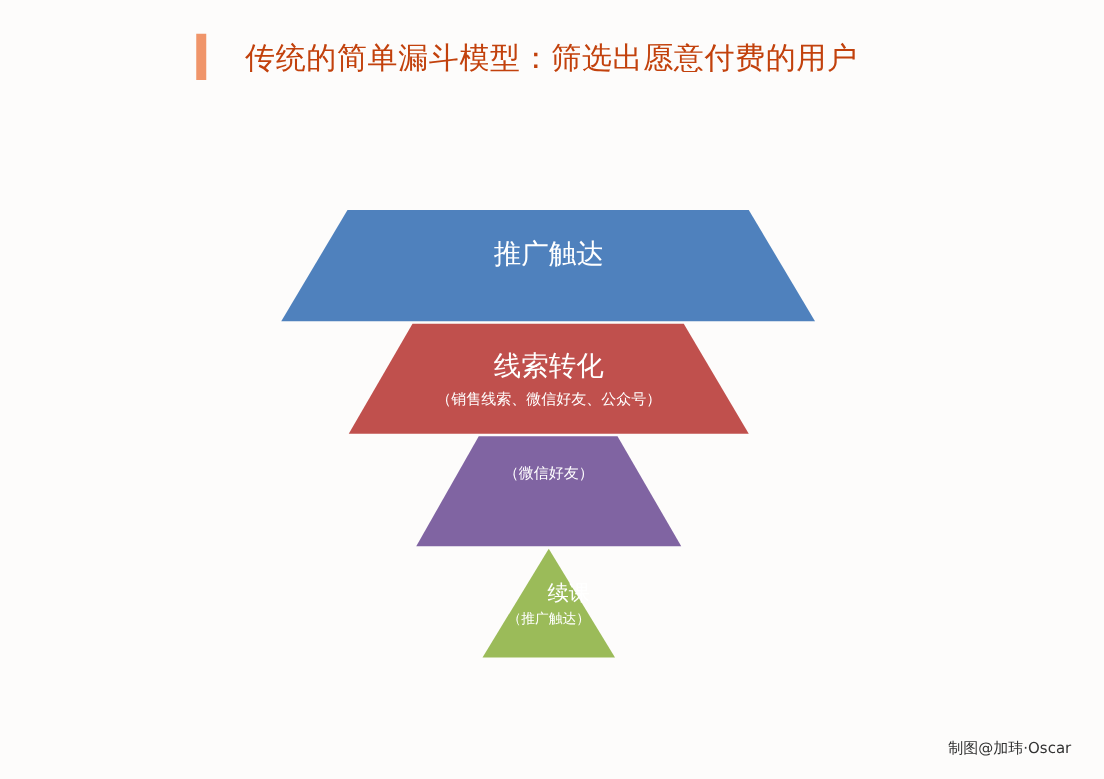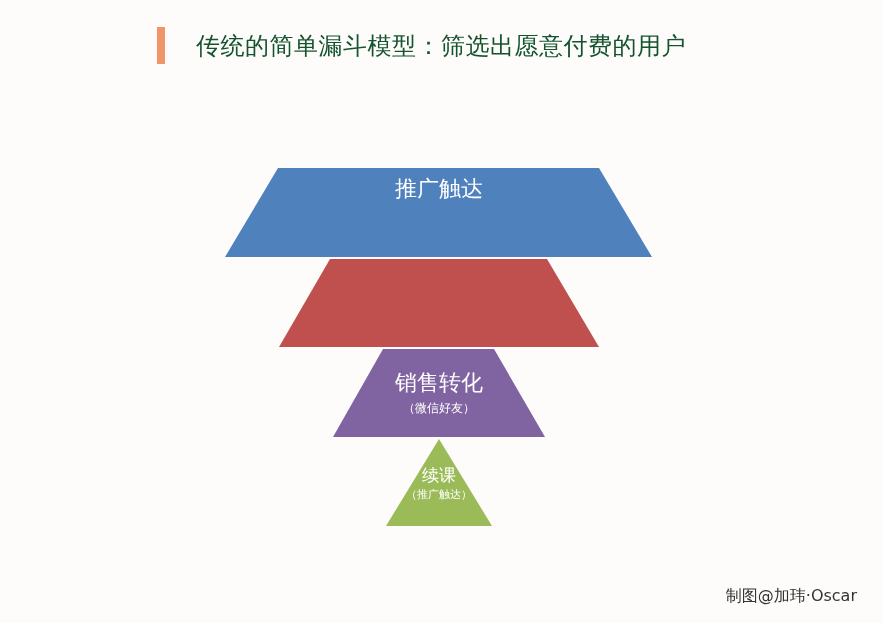--- a/index.html
+++ b/index.html
@@ -7,57 +7,58 @@
       width: 883px; height: 623px; overflow: hidden;
       background: #fdfcfb; position: relative;
       font-family: "DejaVu Sans", "Liberation Sans", sans-serif;
     }
     .title-bar {
       position: absolute; left: 157px; top: 27px; width: 8px; height: 37px;
       background: #f0956a;
     }
     .title {
       position: absolute; left: 196px; top: 28px; height: 36px; line-height: 36px;
-      font-size: 24px; color: #14532d; letter-spacing: 0.5px; white-space: nowrap;
+      font-size: 24px; color: #c2410c; letter-spacing: 0.5px; white-space: nowrap;
     }
     svg.funnel { position: absolute; left: 0; top: 0; }
     .stage-text {
       position: absolute; text-align: center; color: #ffffff; white-space: nowrap;
       transform: translateX(-50%);
     }
     .stage-text .main { display: block; }
     .stage-text .sub { display: block; }
     .credit {
-      position: absolute; right: 26px; bottom: 16px; font-size: 16px; color: #333;
+      position: absolute; right: 26px; bottom: 16px; font-size: 12px; color: #333;
       white-space: nowrap;
     }
   </style>
 </head>
 <body>
 
 <div class="title-bar"></div>
 <div class="title">传统的简单漏斗模型：筛选出愿意付费的用户</div>
 
 <svg class="funnel" width="883" height="623">
   <polygon points="278,168 599,168 652,257 225,257" fill="#4f81bd"></polygon>
   <polygon points="330,259 547,259 599,347 279,347" fill="#c0504d"></polygon>
   <polygon points="383,349 494,349 545,437 333,437" fill="#8064a2"></polygon>
   <polygon points="439,439 492,526 386,526" fill="#9bbb59"></polygon>
 </svg>
 
-<div class="stage-text" style="left:439px; top:174px;">
+<div class="stage-text" style="left:439px; top:189px;">
   <span class="main" style="font-size:22px; line-height:30px;">推广触达</span>
 </div>
 
 <div class="stage-text" style="left:439px; top:279px;">
+  <span class="main" style="font-size:22px; line-height:30px;">线索转化</span>
+  <span class="sub" style="font-size:12px; line-height:20px;">（销售线索、微信好友、公众号）</span>
 </div>
 
 <div class="stage-text" style="left:439px; top:368px;">
-  <span class="main" style="font-size:22px; line-height:30px;">销售转化</span>
   <span class="sub" style="font-size:12px; line-height:20px;">（微信好友）</span>
 </div>
 
-<div class="stage-text" style="left:439px; top:463px;">
+<div class="stage-text" style="left:439px; top:463px;text-align:right;">
   <span class="main" style="font-size:17px; line-height:24px;">续课</span>
   <span class="sub" style="font-size:11px; line-height:16px;">（推广触达）</span>
 </div>
 
 <div class="credit">制图@加玮·Oscar</div>
 
 </body></html>

